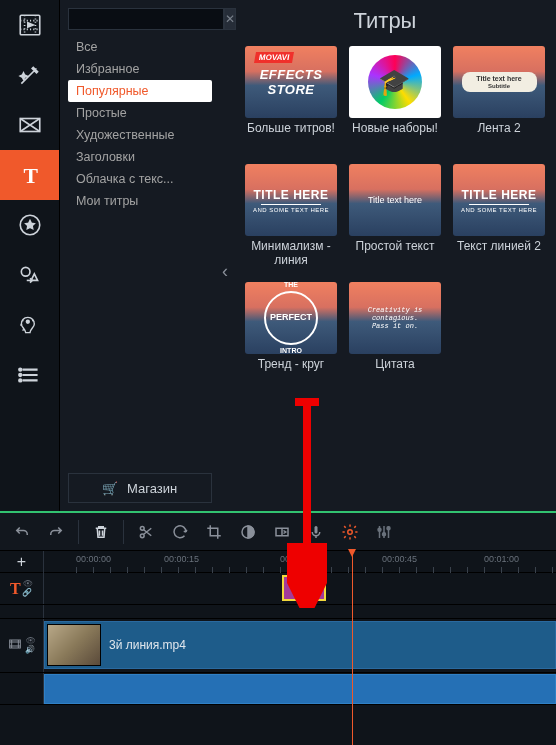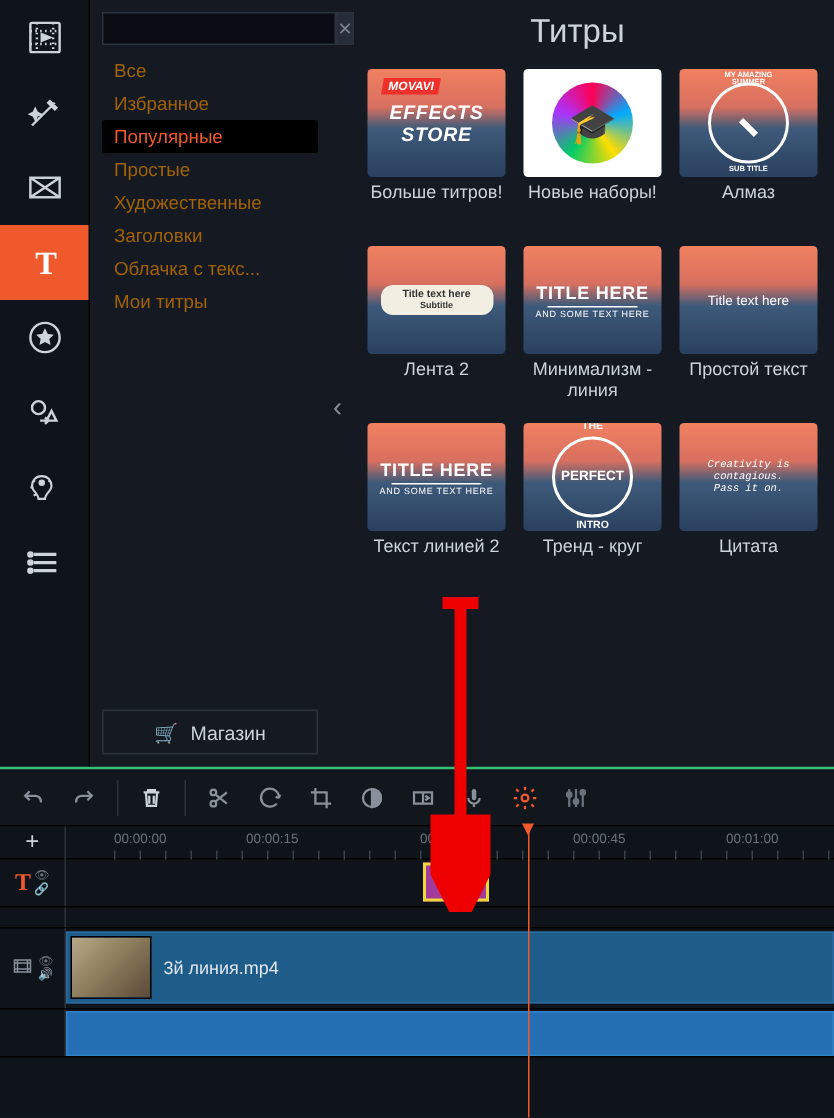--- a/index.html
+++ b/index.html
@@ -8,22 +8,22 @@
   .vtool { width: 60px; background: #0f141a; display: flex; flex-direction: column; border-right: 1px solid #000; }
   .vtool .ti { height: 50px; display: flex; align-items: center; justify-content: center; cursor: pointer; }
   .vtool .ti.active { background: #f0592b; }
   .vtool .ti svg { width: 26px; height: 26px; }
   .main { flex: 1; display: flex; background: #151a22; }
   .catpane { width: 160px; padding: 8px; display: flex; flex-direction: column; }
   .searchwrap { display: flex; margin-bottom: 6px; }
   .searchbox { flex: 1; height: 22px; background: #090d13; border: 1px solid #2a323d; color: #cdd3da; padding: 0 6px; font-size: 11px; }
   .sx { width: 22px; height: 22px; background: #262d38; border: 1px solid #2a323d; display: flex; align-items: center; justify-content: center; cursor: pointer; color: #7a828c; font-size: 12px; }
   .catlist { flex: 1; }
-  .catlist .ci { padding: 4px 8px; color: #a16207; font-size: 12.5px; cursor: pointer; white-space: nowrap; overflow: hidden; text-overflow: ellipsis; }
-  .catlist .ci.sel { background: #000000; color: #f0592b; border-radius: 2px; }
+  .catlist .ci { padding: 4px 8px; color: #a3a3a3; font-size: 12.5px; cursor: pointer; white-space: nowrap; overflow: hidden; text-overflow: ellipsis; }
+  .catlist .ci.sel { background: #ffffff; color: #f0592b; border-radius: 2px; }
   .shop { height: 30px; margin-top: auto; background: #151a22; border: 1px solid #2a323d; display: flex; align-items: center; justify-content: center; gap: 8px; cursor: pointer; font-size: 13px; }
   .content { flex: 1; padding: 8px 10px 8px 4px; display: flex; flex-direction: column; }
   .title { text-align: center; font-size: 22px; color: #cdd3da; margin-bottom: 12px; }
   .grid { display: grid; grid-template-columns: repeat(3, 1fr); gap: 14px 10px; padding-left: 20px; position: relative; }
   .chev { position: absolute; left: -2px; top: 215px; font-size: 18px; color: #8a909a; cursor: pointer; }
   .card { text-align: center; cursor: pointer; }
   .thumb { width: 92px; height: 72px; margin: 0 auto; border-radius: 3px; position: relative; overflow: hidden; display: flex; align-items: center; justify-content: center; flex-direction: column; font-size: 8px; color: #fff; }
   .thumb.gradient { background: linear-gradient(#f08060 0%, #d87060 35%, #3e5a7a 55%, #2a4060 100%); }
   .thumb.disc { background: #fff; }
   .thumb .badge { position: absolute; top: 6px; left: 10px; background: #f0302b; color: #fff; padding: 1px 4px; font-size: 8px; transform: skewX(-10deg); font-weight: bold; }
@@ -156,30 +156,20 @@
             </div>
             <div class="cdlabel">Больше титров!</div>
           </div>
           <div class="card">
             <div class="thumb disc">
               <div style="width:54px;height:54px;border-radius:50%;background:conic-gradient(#f05,#0af,#fd0,#0c6,#a3f,#f05);display:flex;align-items:center;justify-content:center">
                 <span style="font-size:26px">🎓</span>
               </div>
             </div>
             <div class="cdlabel">Новые наборы!</div>
-          </div>
-          <div class="card">
-            <div class="thumb gradient">
-              <div class="circ">
-                <span style="font-size:5px">MY AMAZING SUMMER</span>
-                <div class="diamond"></div>
-                <span style="font-size:5px">SUB TITLE</span>
-              </div>
-            </div>
-            <div class="cdlabel">Алмаз</div>
           </div>
           <div class="card">
             <div class="thumb gradient">
               <div class="ribbon">Title text here<br><span style="font-size:6px">Subtitle</span></div>
             </div>
             <div class="cdlabel">Лента 2</div>
           </div>
           <div class="card">
             <div class="thumb gradient">
               <div class="title1">TITLE HERE</div>

